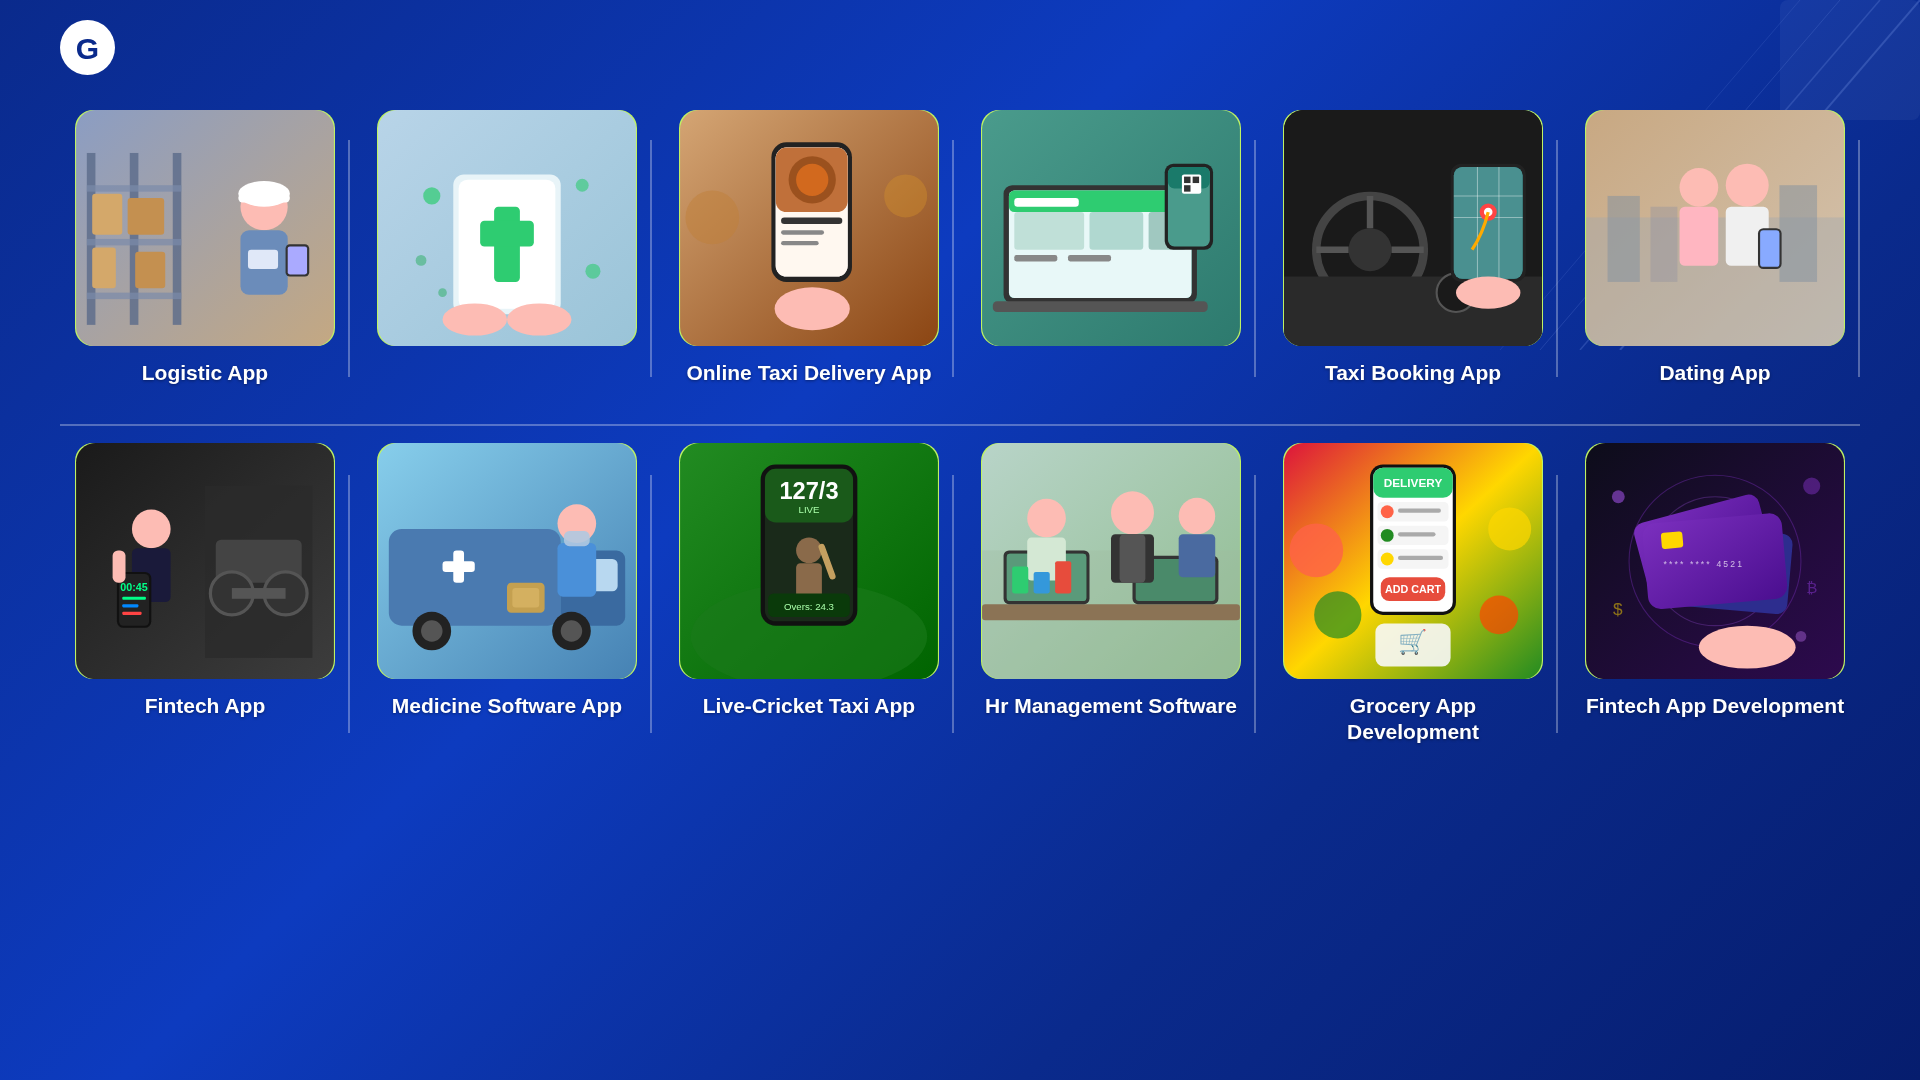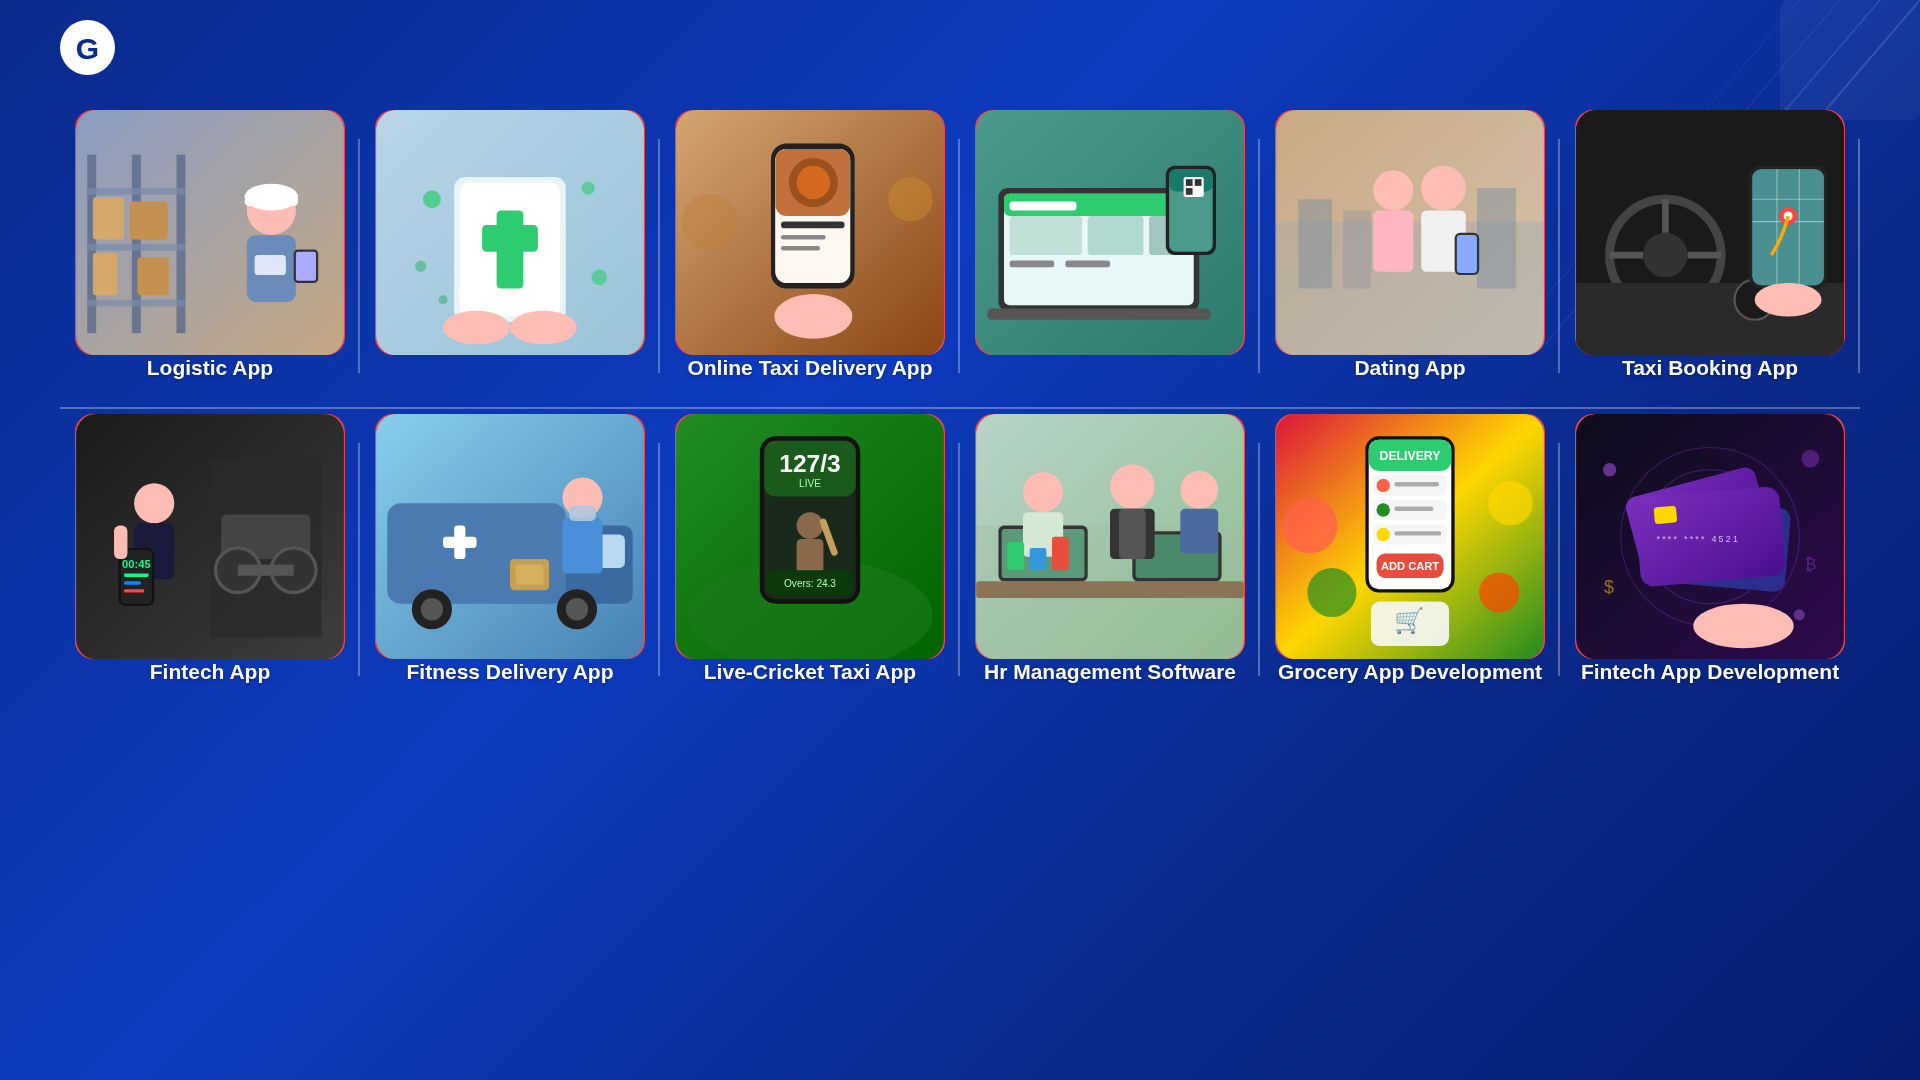--- a/index.html
+++ b/index.html
@@ -70,21 +70,21 @@
       color: white;
       line-height: 1.15;
       text-shadow: 0 2px 10px rgba(0,0,0,0.3);
     }
 
     
     .apps-grid {
       display: grid;
       grid-template-columns: repeat(6, 1fr);
       grid-template-rows: repeat(2, auto);
-      gap: 0;
+      gap: 12px;
       width: 100%;
     }
 
     .app-item {
       display: flex;
       flex-direction: column;
       align-items: center;
       padding: 0 15px 20px;
       position: relative;
     }
@@ -105,23 +105,23 @@
       height: 2px;
       background: rgba(255,255,255,0.3);
       margin: 5px 0;
     }
 
     .app-image-container {
       width: 100%;
       aspect-ratio: 1.1;
       border-radius: 18px;
       overflow: hidden;
-      margin-bottom: 0;
+      margin-bottom: 14px;
       position: relative;
-      background: #ef4444;
+      background: #bef264;
     }
 
     .app-label {
       font-size: 21px;
       font-weight: 800;
       color: white;
       text-align: center;
       line-height: 1.25;
       text-shadow: 0 1px 3px rgba(0,0,0,0.4);
     }
@@ -290,48 +290,20 @@
     <rect x="188" y="62" width="6" height="6" fill="#333"></rect>
     <rect x="196" y="62" width="6" height="6" fill="#333"></rect>
     <rect x="188" y="70" width="6" height="6" fill="#333"></rect>
   </svg>
     </div>
   </div>
       <div class="app-item">
     <div class="app-image-container">
       <svg viewBox="0 0 240 220" xmlns="http://www.w3.org/2000/svg" style="width:100%;height:100%;border-radius:18px;">
     <defs>
-              <linearGradient id="dg" x1="0%" y1="0%" x2="100%" y2="100%">
-                <stop offset="0%" style="stop-color:#C8A882"></stop>
-                <stop offset="100%" style="stop-color:#D4C4B0"></stop>
-              </linearGradient>
-            </defs>
-    <rect width="240" height="220" fill="url(#dg)" rx="18"></rect>
-
-    <rect x="0" y="100" width="240" height="120" fill="#a0a8b0" opacity="0.4"></rect>
-    <rect x="20" y="80" width="30" height="80" fill="#8090a0" opacity="0.5"></rect>
-    <rect x="60" y="90" width="25" height="70" fill="#9090a0" opacity="0.4"></rect>
-    <rect x="180" y="70" width="35" height="90" fill="#8090a0" opacity="0.5"></rect>
-
-    <ellipse cx="150" cy="70" rx="20" ry="20" fill="#FDBCB4"></ellipse>
-    <rect x="130" y="90" width="40" height="55" fill="#f0f0f0" rx="5"></rect>
-
-    <ellipse cx="105" cy="72" rx="18" ry="18" fill="#FDBCB4"></ellipse>
-    <rect x="87" y="90" width="36" height="55" fill="#ffb6c1" rx="5"></rect>
-
-    <rect x="160" y="110" width="22" height="38" fill="#333" rx="5"></rect>
-    <rect x="162" y="112" width="18" height="34" fill="#88aaff" rx="3"></rect>
-  </svg>
-    </div>
-    <div class="app-label">Dating App</div>
-  </div>
-      <div class="app-item">
-    <div class="app-image-container">
-      <svg viewBox="0 0 240 220" xmlns="http://www.w3.org/2000/svg" style="width:100%;height:100%;border-radius:18px;">
-    <defs>
               <linearGradient id="tg" x1="0%" y1="0%" x2="100%" y2="100%">
                 <stop offset="0%" style="stop-color:#2C2C2C"></stop>
                 <stop offset="100%" style="stop-color:#1A1A2E"></stop>
               </linearGradient>
             </defs>
     <rect width="240" height="220" fill="url(#tg)" rx="18"></rect>
 
     <rect x="0" y="0" width="240" height="220" fill="#1a1a1a" rx="18"></rect>
 
     <circle cx="80" cy="130" r="50" fill="none" stroke="#444" stroke-width="8"></circle>
@@ -356,20 +328,48 @@
     <circle cx="190" cy="95" r="8" fill="#ff4444"></circle>
     <circle cx="190" cy="95" r="4" fill="white"></circle>
 
     <path d="M175 130 Q185 115 190 95" stroke="#ffaa00" stroke-width="3" fill="none"></path>
 
     <ellipse cx="190" cy="170" rx="30" ry="15" fill="#FDBCB4"></ellipse>
   </svg>
     </div>
     <div class="app-label">Taxi Booking App</div>
   </div>
+      <div class="app-item">
+    <div class="app-image-container">
+      <svg viewBox="0 0 240 220" xmlns="http://www.w3.org/2000/svg" style="width:100%;height:100%;border-radius:18px;">
+    <defs>
+              <linearGradient id="dg" x1="0%" y1="0%" x2="100%" y2="100%">
+                <stop offset="0%" style="stop-color:#C8A882"></stop>
+                <stop offset="100%" style="stop-color:#D4C4B0"></stop>
+              </linearGradient>
+            </defs>
+    <rect width="240" height="220" fill="url(#dg)" rx="18"></rect>
+
+    <rect x="0" y="100" width="240" height="120" fill="#a0a8b0" opacity="0.4"></rect>
+    <rect x="20" y="80" width="30" height="80" fill="#8090a0" opacity="0.5"></rect>
+    <rect x="60" y="90" width="25" height="70" fill="#9090a0" opacity="0.4"></rect>
+    <rect x="180" y="70" width="35" height="90" fill="#8090a0" opacity="0.5"></rect>
+
+    <ellipse cx="150" cy="70" rx="20" ry="20" fill="#FDBCB4"></ellipse>
+    <rect x="130" y="90" width="40" height="55" fill="#f0f0f0" rx="5"></rect>
+
+    <ellipse cx="105" cy="72" rx="18" ry="18" fill="#FDBCB4"></ellipse>
+    <rect x="87" y="90" width="36" height="55" fill="#ffb6c1" rx="5"></rect>
+
+    <rect x="160" y="110" width="22" height="38" fill="#333" rx="5"></rect>
+    <rect x="162" y="112" width="18" height="34" fill="#88aaff" rx="3"></rect>
+  </svg>
+    </div>
+    <div class="app-label">Dating App</div>
+  </div>
       <div class="row-separator"></div>
 
   <div class="app-item">
     <div class="app-image-container">
       <svg viewBox="0 0 240 220" xmlns="http://www.w3.org/2000/svg" style="width:100%;height:100%;border-radius:18px;">
     <defs>
               <linearGradient id="fitg" x1="0%" y1="0%" x2="100%" y2="100%">
                 <stop offset="0%" style="stop-color:#1A1A1A"></stop>
                 <stop offset="100%" style="stop-color:#3D3D3D"></stop>
               </linearGradient>
@@ -425,21 +425,21 @@
 
     <ellipse cx="185" cy="75" rx="18" ry="18" fill="#FDBCB4"></ellipse>
     <rect x="167" y="93" width="36" height="50" fill="#4a90d9" rx="5"></rect>
 
     <rect x="120" y="130" width="35" height="28" fill="#c4a050" rx="4"></rect>
     <rect x="125" y="135" width="25" height="18" fill="#d4b060" rx="3"></rect>
 
     <rect x="173" y="82" width="24" height="14" fill="#b0c8e0" rx="5" opacity="0.9"></rect>
   </svg>
     </div>
-    <div class="app-label">Fitness Delivery App</div>
+    <div class="app-label">Medicine Software App</div>
   </div>
       <div class="app-item">
     <div class="app-image-container">
       <svg viewBox="0 0 240 220" xmlns="http://www.w3.org/2000/svg" style="width:100%;height:100%;border-radius:18px;">
     <defs>
               <linearGradient id="cg" x1="0%" y1="0%" x2="100%" y2="100%">
                 <stop offset="0%" style="stop-color:#228B22"></stop>
                 <stop offset="100%" style="stop-color:#006400"></stop>
               </linearGradient>
             </defs>

